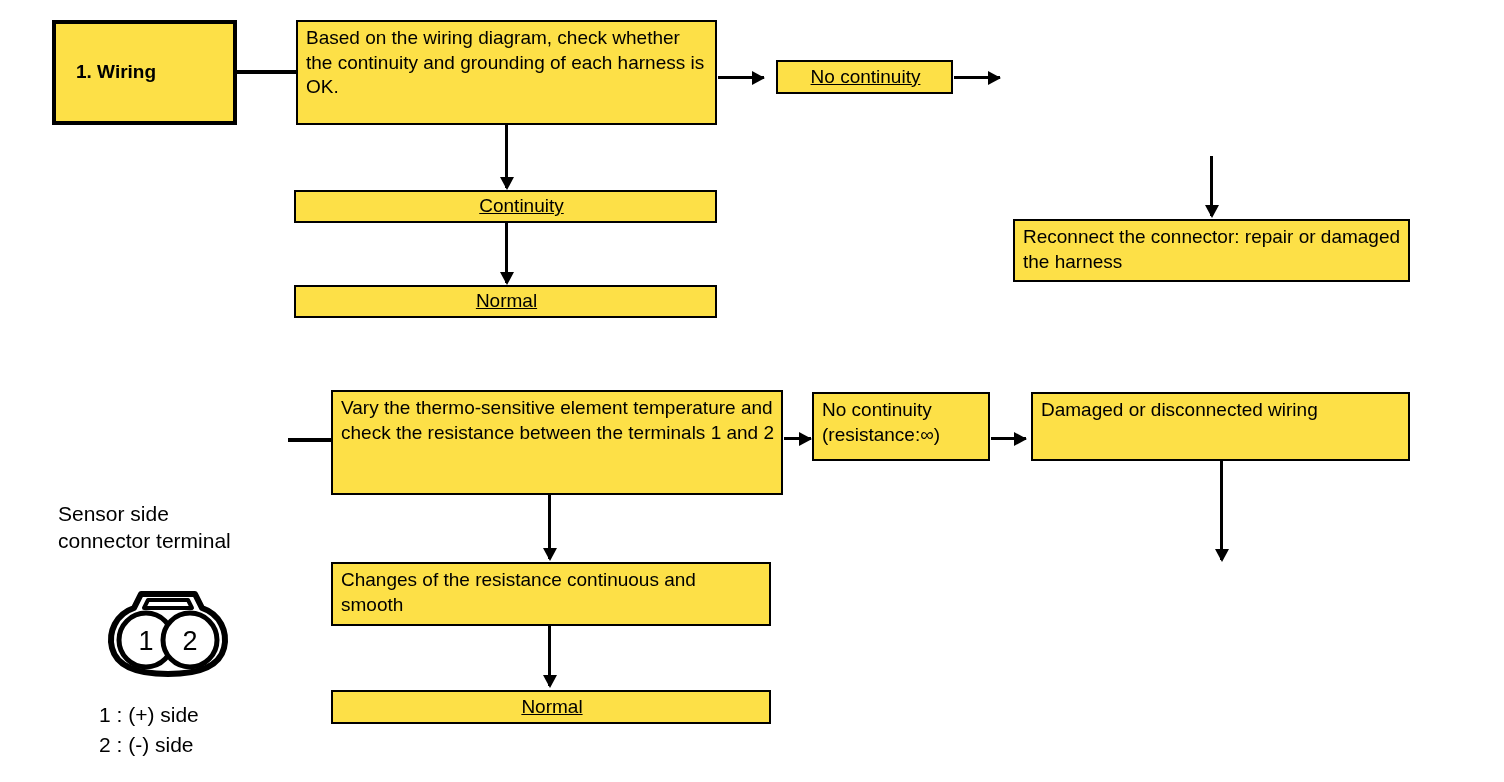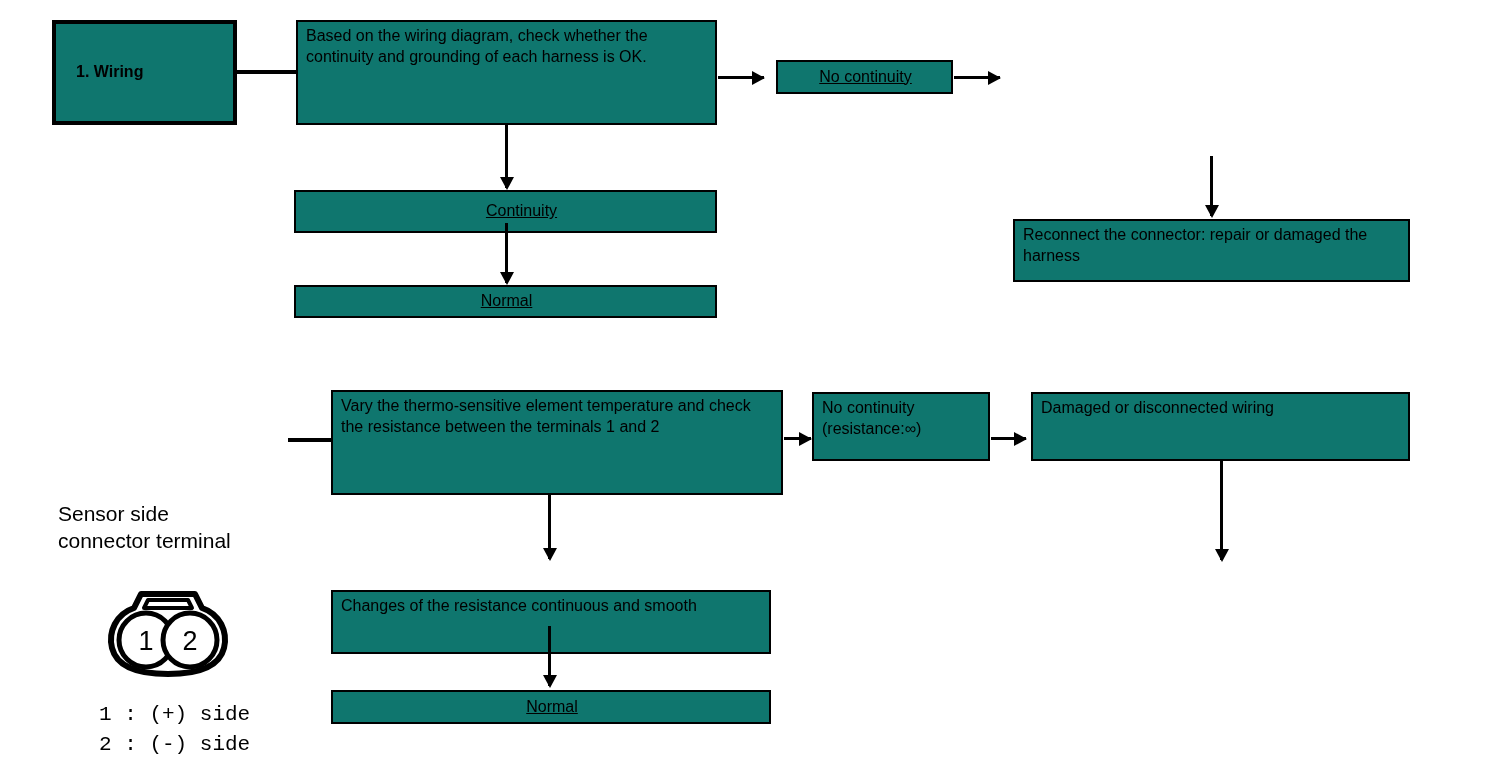--- a/index.html
+++ b/index.html
@@ -16,22 +16,22 @@
     position: relative;
     width: 1504px;
     height: 782px;
     background: #ffffff;
     overflow: hidden;
   }
   .box {
     position: absolute;
     box-sizing: border-box;
     border: 2.5px solid #000;
-    background: #0f766e;
-    font-size: 16px;
+    background: #fde047;
+    font-size: 19px;
     line-height: 1.30;
     color: #000;
   }
   .box.thick { border-width: 4px; }
   .box .inner {
     padding: 4px 6px 4px 8px;
   }
   .box.center {
     display: flex;
     align-items: center;
@@ -126,21 +126,21 @@
 
 
   <div class="arrow-v" style="left:1210px; top:156px; height:60px;"></div>
 
   <div class="box" style="left:1013px; top:219px; width:397px; height:63px;">
     <div class="inner">Reconnect the connector: repair or damaged the harness</div>
   </div>
 
   <div class="arrow-v" style="left:505px; top:125px; height:63px;"></div>
 
-  <div class="box center" style="left:294px; top:190px; width:423px; height:43px;padding-left:30px;">
+  <div class="box center" style="left:294px; top:190px; width:423px; height:33px;padding-left:30px;">
     <div class="inner">Continuity</div>
   </div>
 
   <div class="arrow-v" style="left:505px; top:223px; height:60px;"></div>
 
   <div class="box center" style="left:294px; top:285px; width:423px; height:33px;">
     <div class="inner">Normal</div>
   </div>
 
 
@@ -158,21 +158,21 @@
 
       <path d="M 46 20 L 50 12 L 90 12 L 94 20 Z" fill="none" stroke="#000" stroke-width="4" stroke-linejoin="round"></path>
 
       <circle cx="48" cy="52" r="27" fill="#fff" stroke="#000" stroke-width="5"></circle>
       <circle cx="92" cy="52" r="27" fill="#fff" stroke="#000" stroke-width="5"></circle>
       <text x="48" y="62" font-family="Liberation Sans, sans-serif" font-size="27" text-anchor="middle" fill="#000">1</text>
       <text x="92" y="62" font-family="Liberation Sans, sans-serif" font-size="27" text-anchor="middle" fill="#000">2</text>
     </svg>
   </div>
 
-  <div class="legend" style="left:99px; top:700px;font-family:Liberation Mono, monospace;">
+  <div class="legend" style="left:99px; top:700px;">
     <div>1 : (+) side</div>
     <div>2 : (-) side</div>
   </div>
 
   <div class="line-h" style="left:288px; top:438px; width:45px;"></div>
 
   <div class="box" style="left:331px; top:390px; width:452px; height:105px;">
     <div class="inner">Vary the thermo-sensitive element temperature and check the resistance between the terminals 1 and 2</div>
   </div>
 
@@ -186,21 +186,21 @@
 
   <div class="box" style="left:1031px; top:392px; width:379px; height:69px;">
     <div class="inner">Damaged or disconnected wiring</div>
   </div>
 
   <div class="arrow-v" style="left:1220px; top:461px; height:99px;"></div>
 
 
   <div class="arrow-v" style="left:548px; top:495px; height:64px;"></div>
 
-  <div class="box" style="left:331px; top:562px; width:440px; height:64px;margin-top:28px;">
+  <div class="box" style="left:331px; top:562px; width:440px; height:64px;">
     <div class="inner">Changes of the resistance continuous and smooth</div>
   </div>
 
   <div class="arrow-v" style="left:548px; top:626px; height:60px;"></div>
 
   <div class="box center" style="left:331px; top:690px; width:440px; height:34px;">
     <div class="inner">Normal</div>
   </div>
 
 </div>

